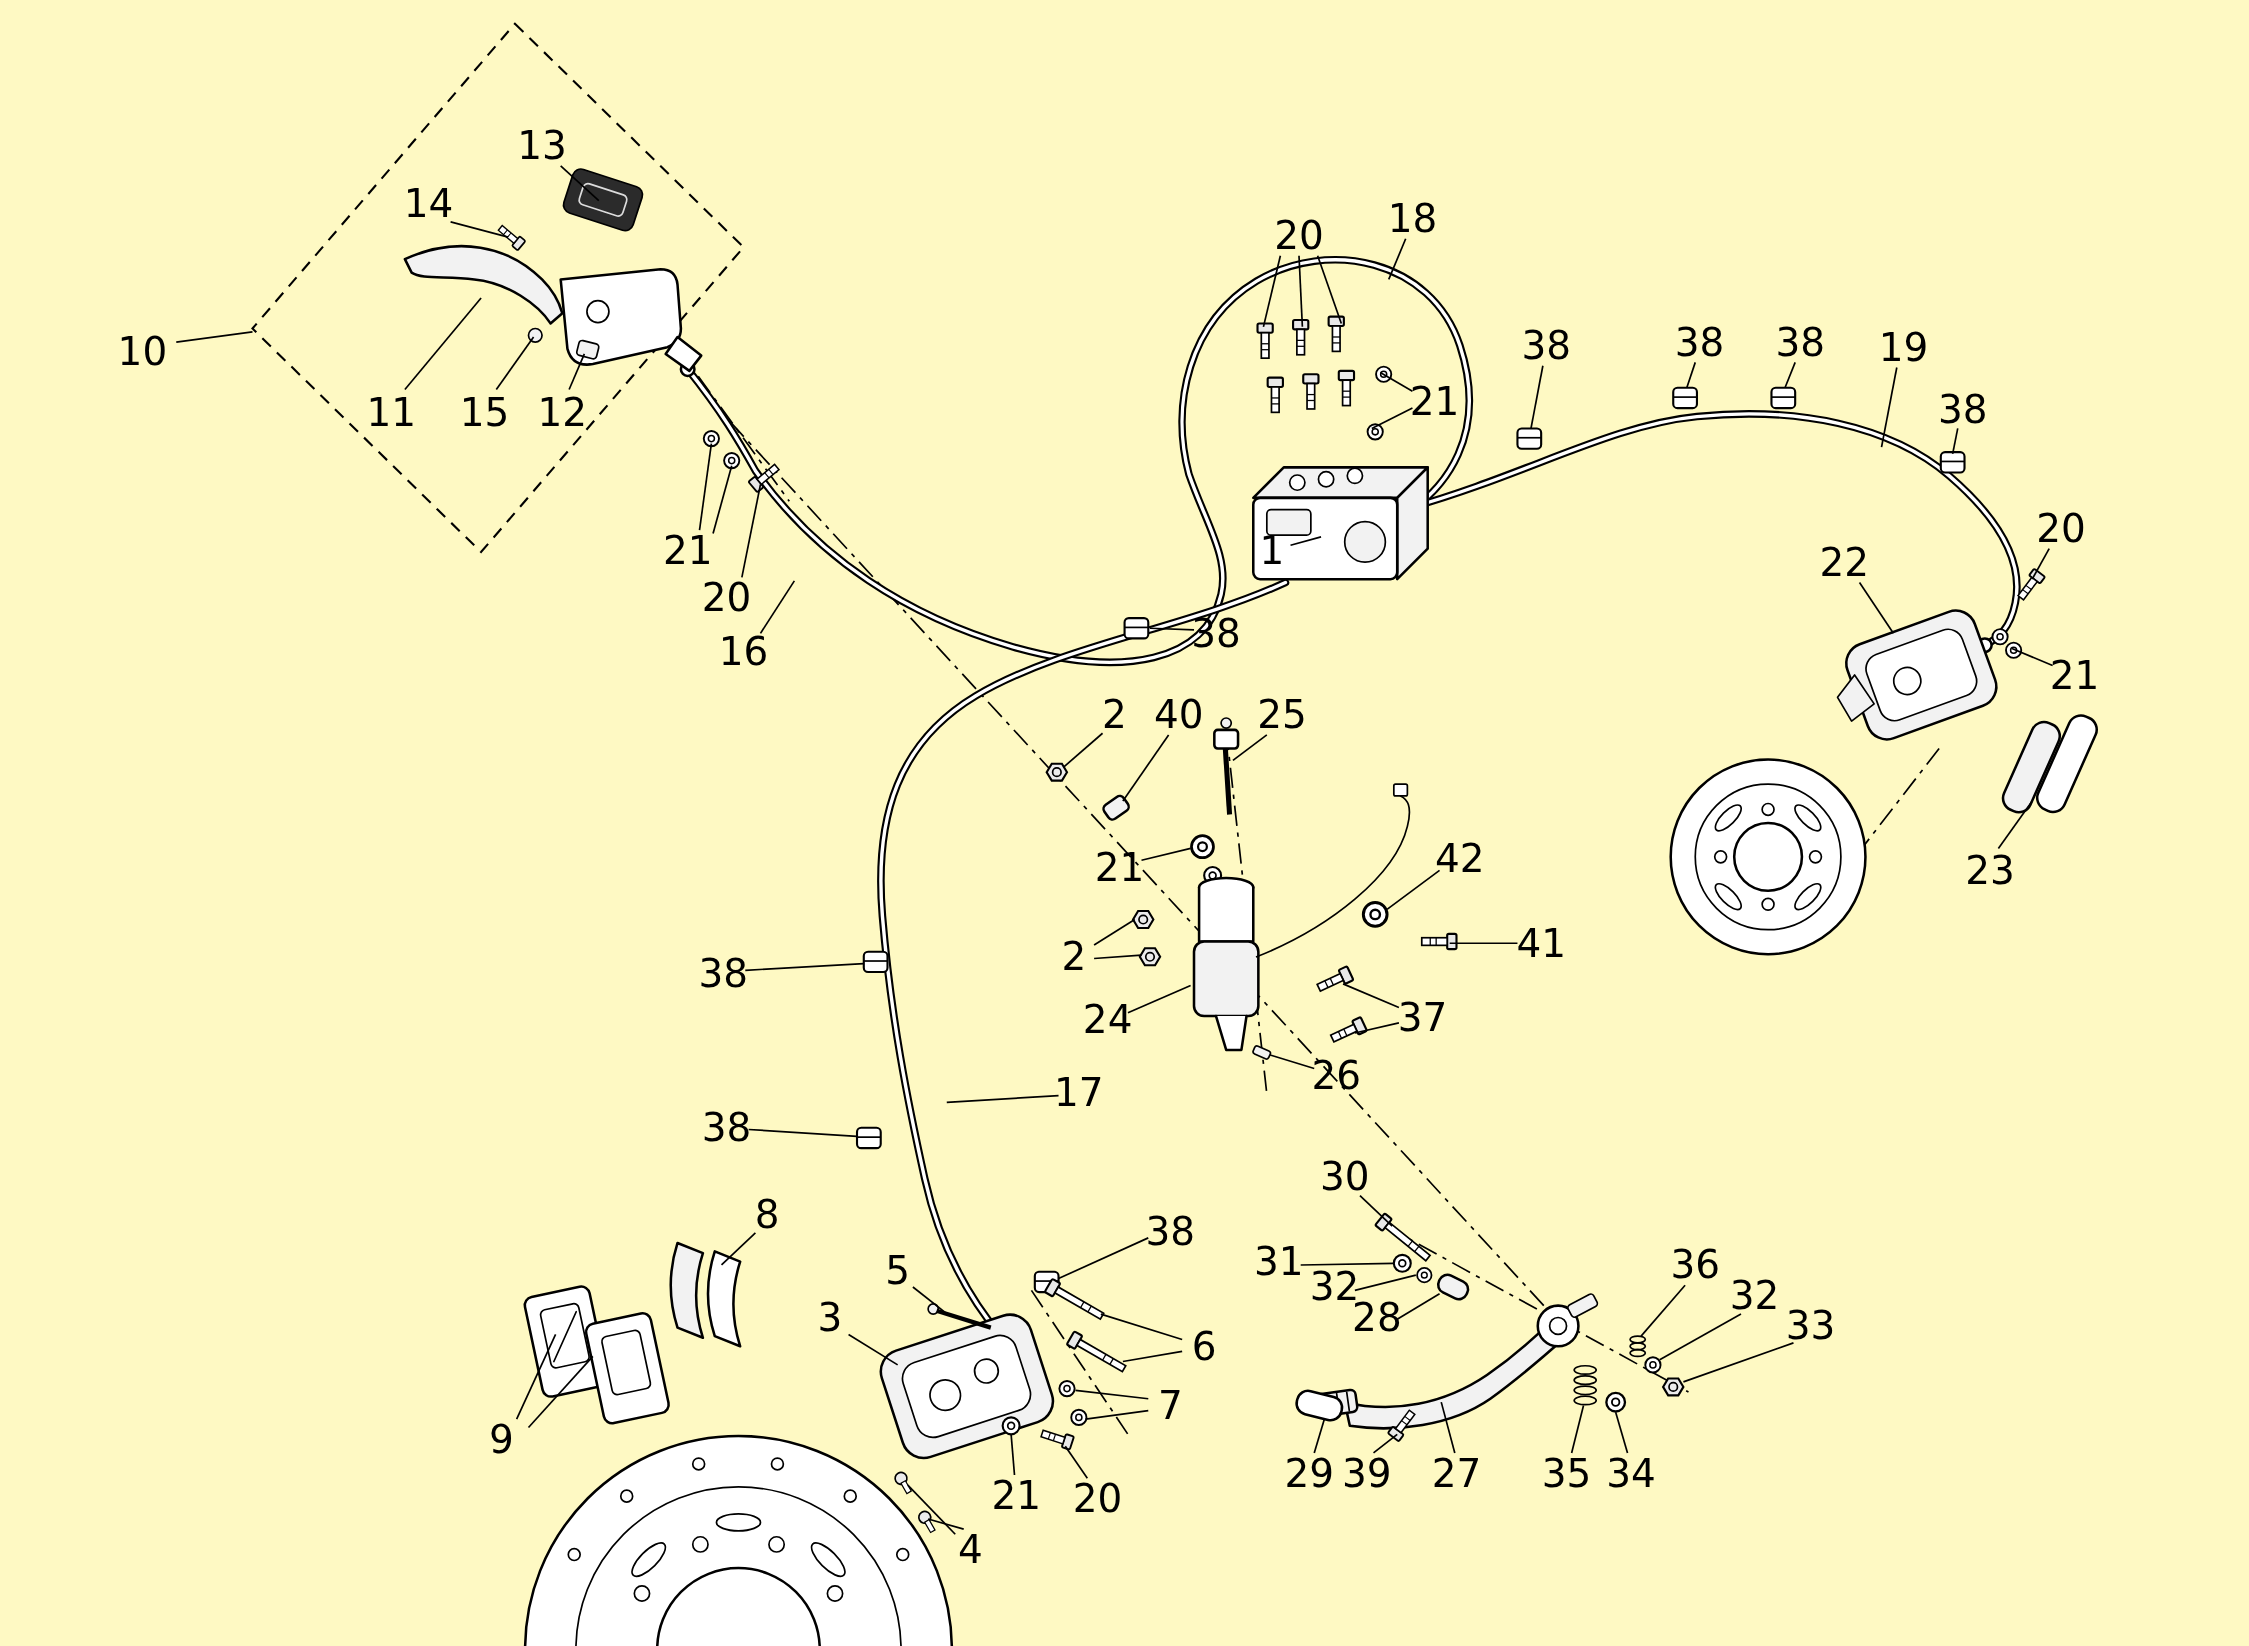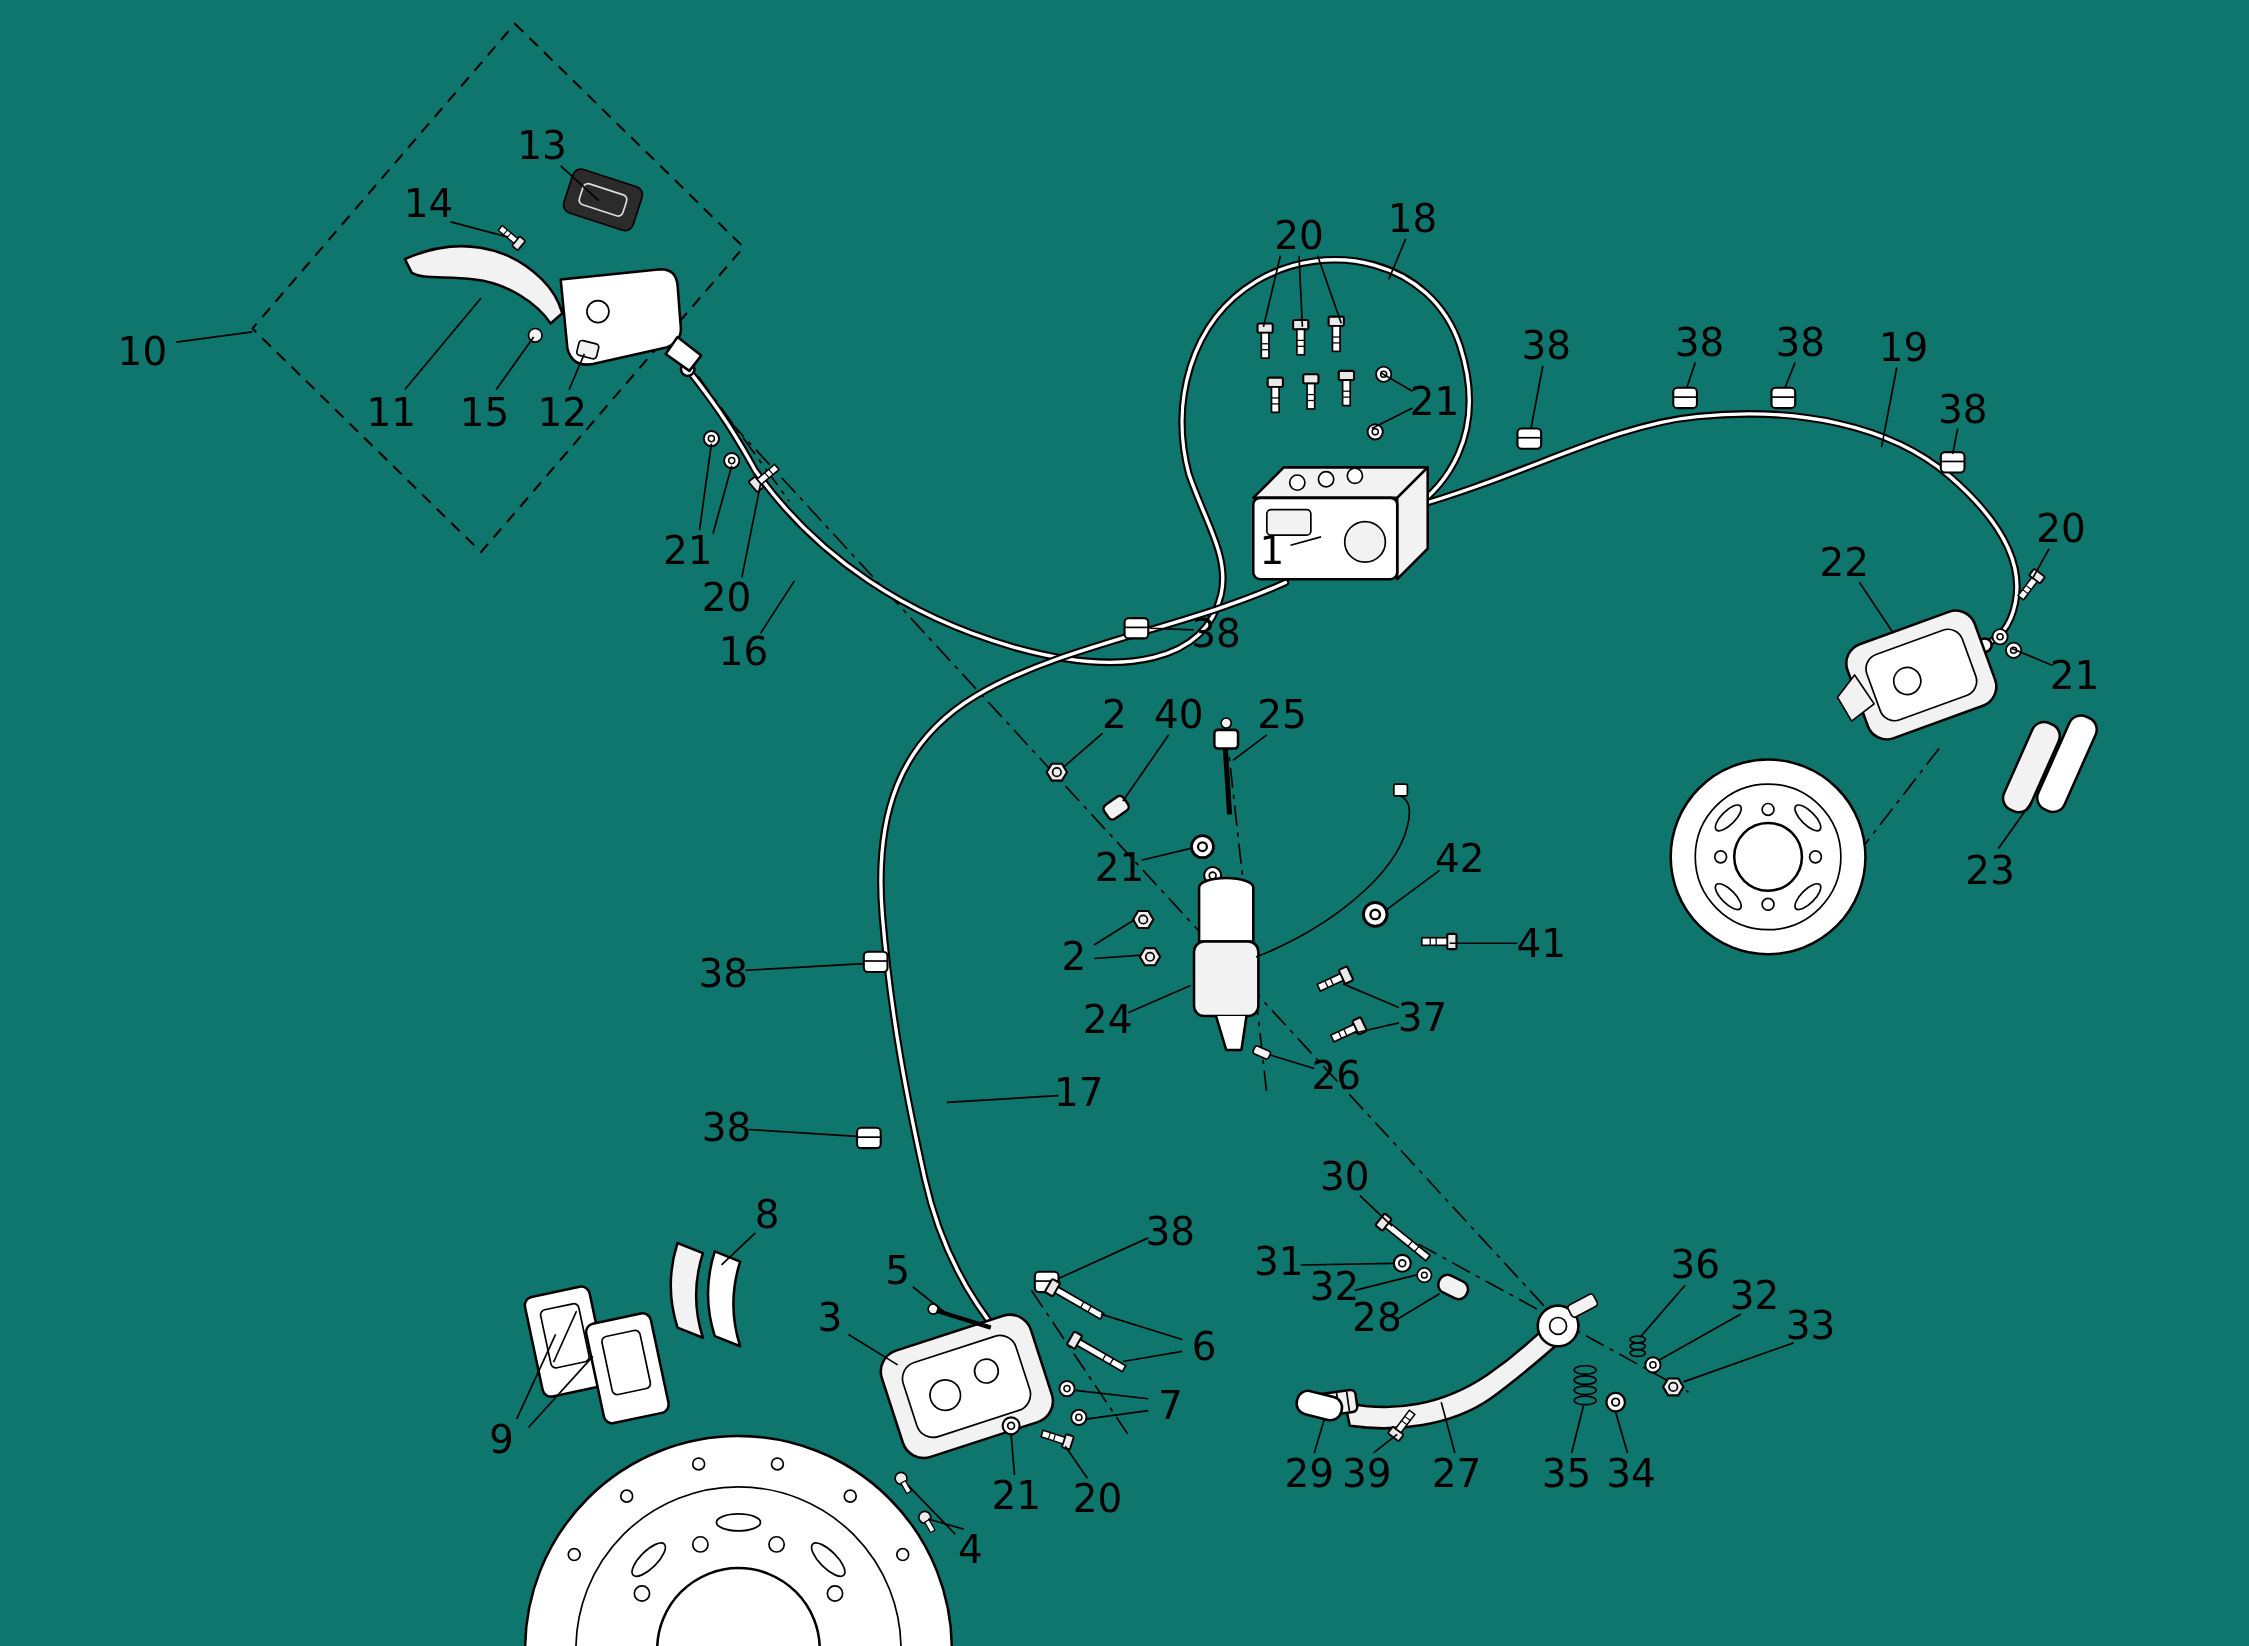--- a/index.html
+++ b/index.html
@@ -1,16 +1,16 @@
 <!DOCTYPE html>
 <html style="font-size:13.5px"><head>
 <meta charset="utf-8">
 <style>
   html,body{margin:0;padding:0;background:#ffffff;}
-  .stage{width:2250px;height:1646px;position:relative;background:#0f766e;overflow:hidden;}
+  .stage{width:2250px;height:1646px;position:relative;background:#fef9c3;overflow:hidden;}
   svg{display:block;}
   .outline{stroke:#000;fill:none;stroke-width:3;stroke-linejoin:round;stroke-linecap:round;}
   .thin{stroke:#000;fill:none;stroke-width:2;stroke-linejoin:round;stroke-linecap:round;}
   .fill-light{fill:#f2f2f2;}
   .fill-white{fill:#ffffff;}
   .fill-dark{fill:#2b2b2b;}
   .tube-outer{stroke:#000;stroke-width:9;fill:none;stroke-linecap:round;}
   .tube-inner{stroke:#fff;stroke-width:4;fill:none;stroke-linecap:round;}
   .dashdot{stroke:#000;stroke-width:2;fill:none;stroke-dasharray:24 8 5 8;}
   .dashed{stroke:#000;stroke-width:2.5;fill:none;stroke-dasharray:14 10;}

